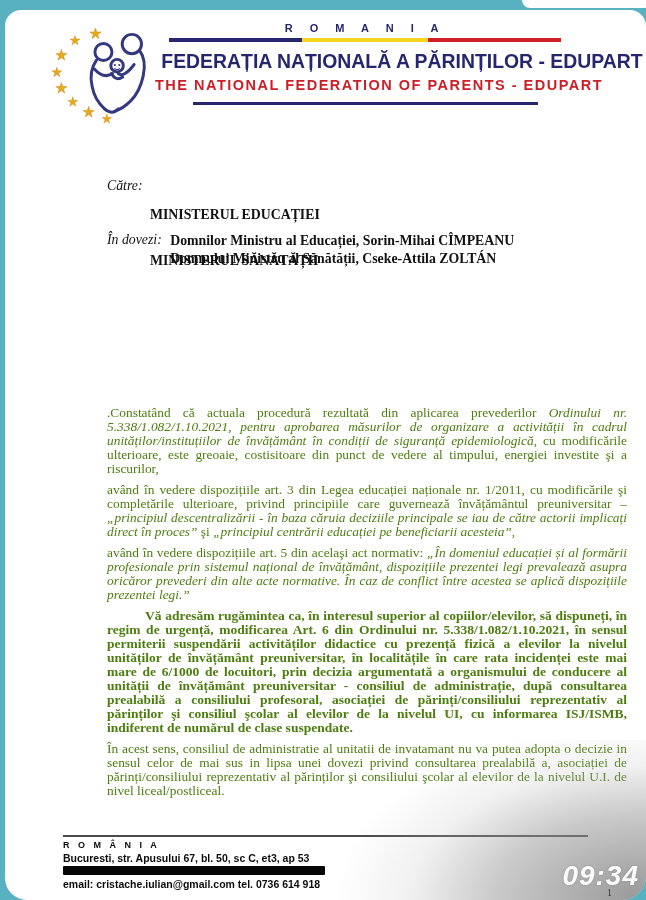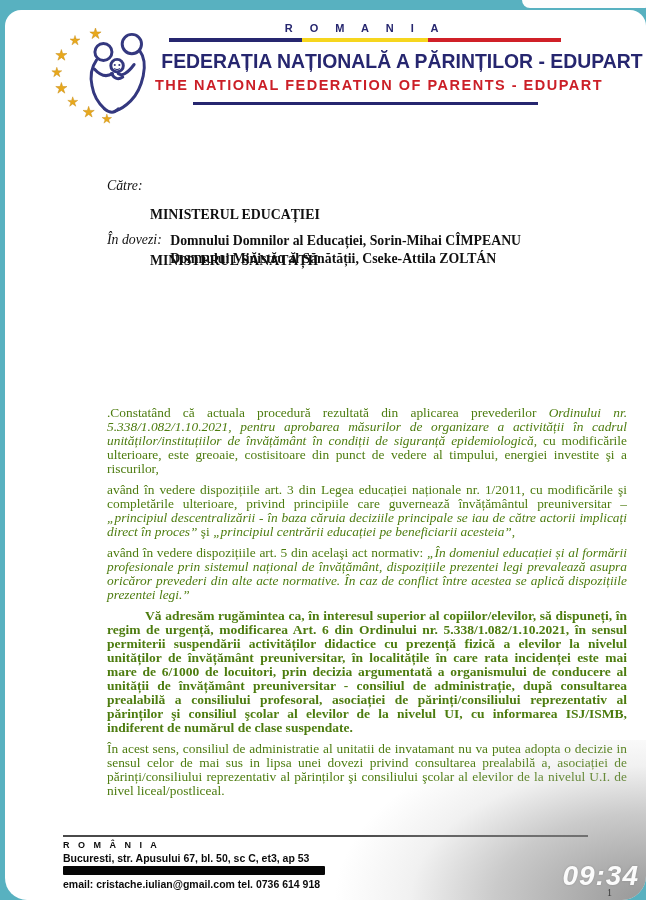--- a/index.html
+++ b/index.html
@@ -155,21 +155,21 @@
     <span class="lbl">Către:</span>
     <span class="lines">
       <div>MINISTERUL EDUCAȚIEI</div>
       <div>MINISTERUL SĂNĂTĂȚII</div>
     </span>
   </div>
 
   <div class="atentia">
     <span class="lbl">În dovezi:</span>
     <span class="lines">
-      <div>Domnului Domnilor al Educației, Sorin-Mihai CÎMPEANU</div>
+      <div>Domnilor Ministru al Educației, Sorin-Mihai CÎMPEANU</div>
       <div>Domnului Ministru al Sănătății, Cseke-Attila ZOLTÁN</div>
     </span>
   </div>
 
 
   <div class="body-text">
     <p><span>.Constatând că actuala procedură rezultată din aplicarea prevederilor </span><span class="it">Ordinului nr. 5.338/1.082/1.10.2021, pentru aprobarea măsurilor de organizare a activității în cadrul unităților/instituțiilor de învățământ în condiții de siguranță epidemiologică</span><span>, cu modificările ulterioare, este greoaie, costisitoare din punct de vedere al timpului, energiei investite şi a riscurilor,</span></p>
     <p><span>având în vedere dispozițiile art. 3 din Legea educației naționale nr. 1/2011, cu modificările şi completările ulterioare, privind principiile care guvernează învățământul preuniversitar – </span><span class="it">„principiul descentralizării - în baza căruia deciziile principale se iau de către actorii implicați direct în proces”</span><span> şi </span><span class="it">„principiul centrării educației pe beneficiarii acesteia”</span><span>,</span></p>
     <p><span>având în vedere dispozițiile art. 5  din acelaşi act normativ: </span><span class="it">„În domeniul educației și al formării profesionale prin sistemul național de învățământ, dispozițiile prezentei legi prevalează asupra oricăror prevederi din alte acte normative. În caz de conflict între  acestea se aplică dispozițiile prezentei legi.”</span></p>
     <p class="request">Vă adresăm rugămintea ca, în interesul superior al copiilor/elevilor, să dispuneți, în regim de urgență, modificarea Art. 6 din Ordinului nr. 5.338/1.082/1.10.2021, în sensul permiterii suspendării activităților didactice cu prezență fizică a elevilor la nivelul unităților de învățământ preuniversitar, în localitățile în care rata incidenței este mai mare de 6/1000 de locuitori, prin decizia argumentată a organismului de conducere al unității de învățământ preuniversitar - consiliul de administrație, după consultarea prealabilă a consiliului profesoral, asociației de părinți/consiliului reprezentativ al părinților şi consiliul şcolar al elevilor de la nivelul UI, cu informarea ISJ/ISMB, indiferent de numărul de clase suspendate.</p>

